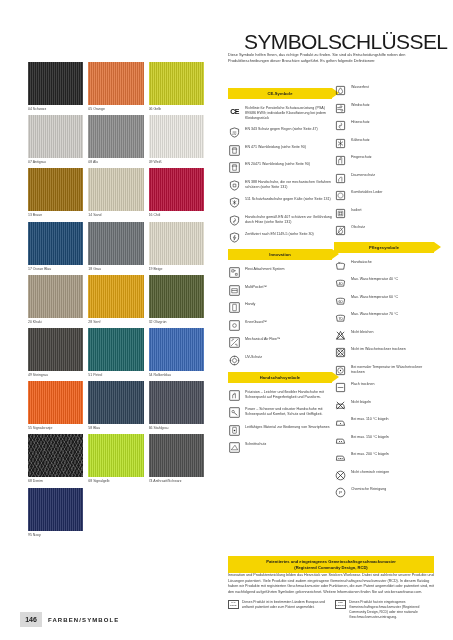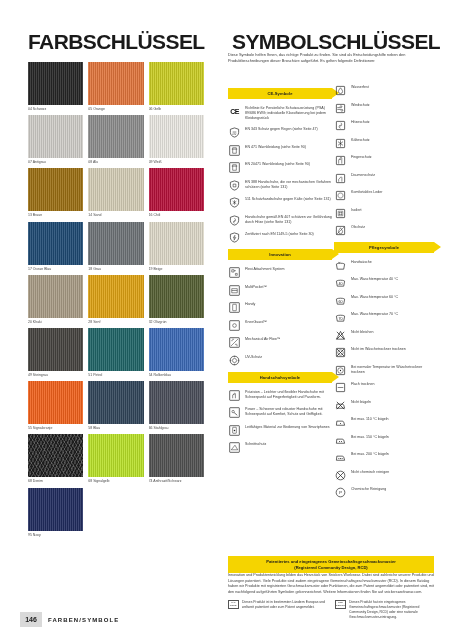--- a/index.html
+++ b/index.html
@@ -10,22 +10,22 @@
     overflow: hidden;
   }
   .page { position: relative; width: 453px; height: 640px; background:#fff; }
 
   
   .h-left {
     position:absolute; left:28px; top:30px;
     font-size:21px; font-weight:bold; letter-spacing:-0.6px; color:#1a1a1a;
   }
   .h-right {
-    position:absolute; left:232px; top:30px;
-    font-size:21px; font-weight:bold; letter-spacing:-0.6px; color:#1a1a1a;
+    position:absolute; left:244px; top:30px;
+    font-size:21px; font-weight:normal; letter-spacing:-0.6px; color:#1a1a1a;
   }
   .intro {
     position:absolute; left:228px; top:52px; width:202px;
     font-size:3.9px; line-height:1.55; color:#3a3a3a;
   }
 
   
   .swatch-grid{
     position:absolute; left:28px; top:62px; width:176px;
     display:grid; grid-template-columns:repeat(3,1fr); gap:4px 5px;
@@ -104,21 +104,20 @@
   .foot-txt{
     position:absolute; left:48px; top:0; height:15px; display:flex; align-items:center;
     font-size:6px; font-weight:bold; letter-spacing:1.1px; color:#1a1a1a;
   }
 </style>
 </head>
 <body>
 
 <div class="page">
 
-  <div class="h-left">FARBSCHLÜSSEL</div>
   <div class="h-right">SYMBOLSCHLÜSSEL</div>
   <div class="intro">Diese Symbole helfen Ihnen, das richtige Produkt zu finden. Sie sind als Entscheidungshilfe neben den Produktbeschreibungen dieser Broschüre aufgeführt. Es gelten folgende Definitionen:</div>
 
   <div class="swatch-grid" id="swatchGrid">
       <div class="sw-cell">
         <div class="sw-chip" style="background-color: rgb(38, 38, 38);"></div>
         <div class="sw-label">04 Schwarz</div>
       </div>
       <div class="sw-cell">
         <div class="sw-chip" style="background-color: rgb(224, 116, 60);"></div>

